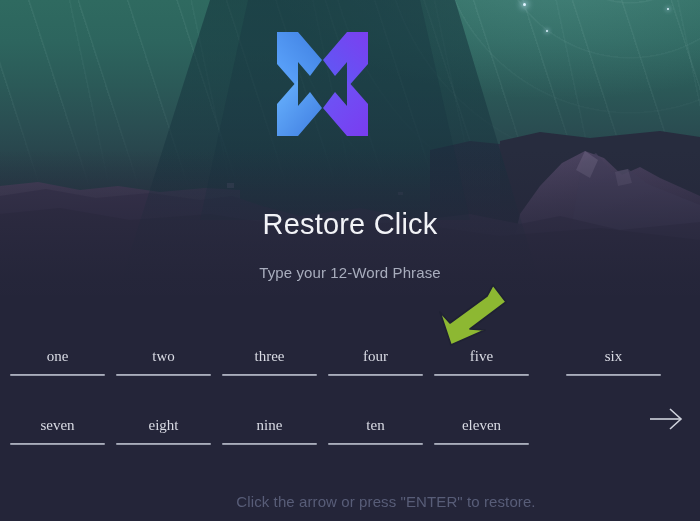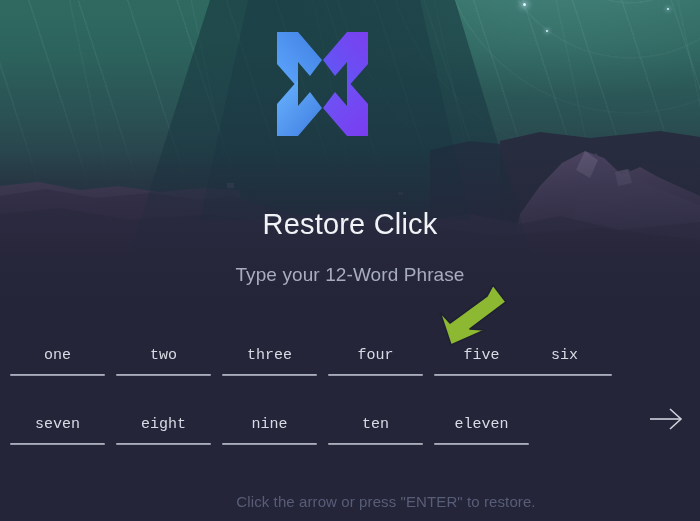--- a/index.html
+++ b/index.html
@@ -131,21 +131,21 @@
     font-size: 29px;
     font-weight: 400;
     color: #f2f3f7;
     letter-spacing: .2px;
   }
   .subtitle {
     position: absolute;
     left: 0; top: 264px;
     width: 700px;
     text-align: center;
-    font-size: 19px;
+    font-size: 15px;
     font-weight: 400;
     color: #a8adbd;
     letter-spacing: .1px;
   }
 
   
   .grid {
     position: absolute;
     left: 10px; top: 341px;
     width: 680px;
@@ -163,21 +163,21 @@
     display: block;
     width: 95px;
     height: 30px;
     line-height: 30px;
     text-align: center;
     font-size: 15px;
     color: #d9dbe4;
     background: transparent;
     border: 0;
     outline: none;
-    font-family: Liberation Mono, monospace;
+    font-family: Liberation Serif, serif;
     padding: 0;
   }
   .field-rule {
     position: absolute;
     left: 0; top: 33px;
     width: 95px; height: 2px;
     background: linear-gradient(to bottom, #b3b7c4, #8d91a1);
     border-radius: 1px;
   }
   .field.focused .field-rule {
@@ -329,21 +329,21 @@
         <div class="field-rule"></div>
       </div>
       <div class="field" style="left:318px">
         <input class="field-text" type="text" value="four" style="">
         <div class="field-rule"></div>
       </div>
       <div class="field" style="left:424px">
         <input class="field-text" type="text" value="five" style="">
         <div class="field-rule"></div>
       </div>
-      <div class="field" style="left:507px">
+      <div class="field" style="left:556px">
         <input class="field-text" type="text" value="six" style="">
         <div class="field-rule"></div>
       </div>
     </div>
 
     <div class="row">
       <div class="field" style="left:0px">
         <input class="field-text" type="text" value="seven" style="">
         <div class="field-rule"></div>
       </div>

